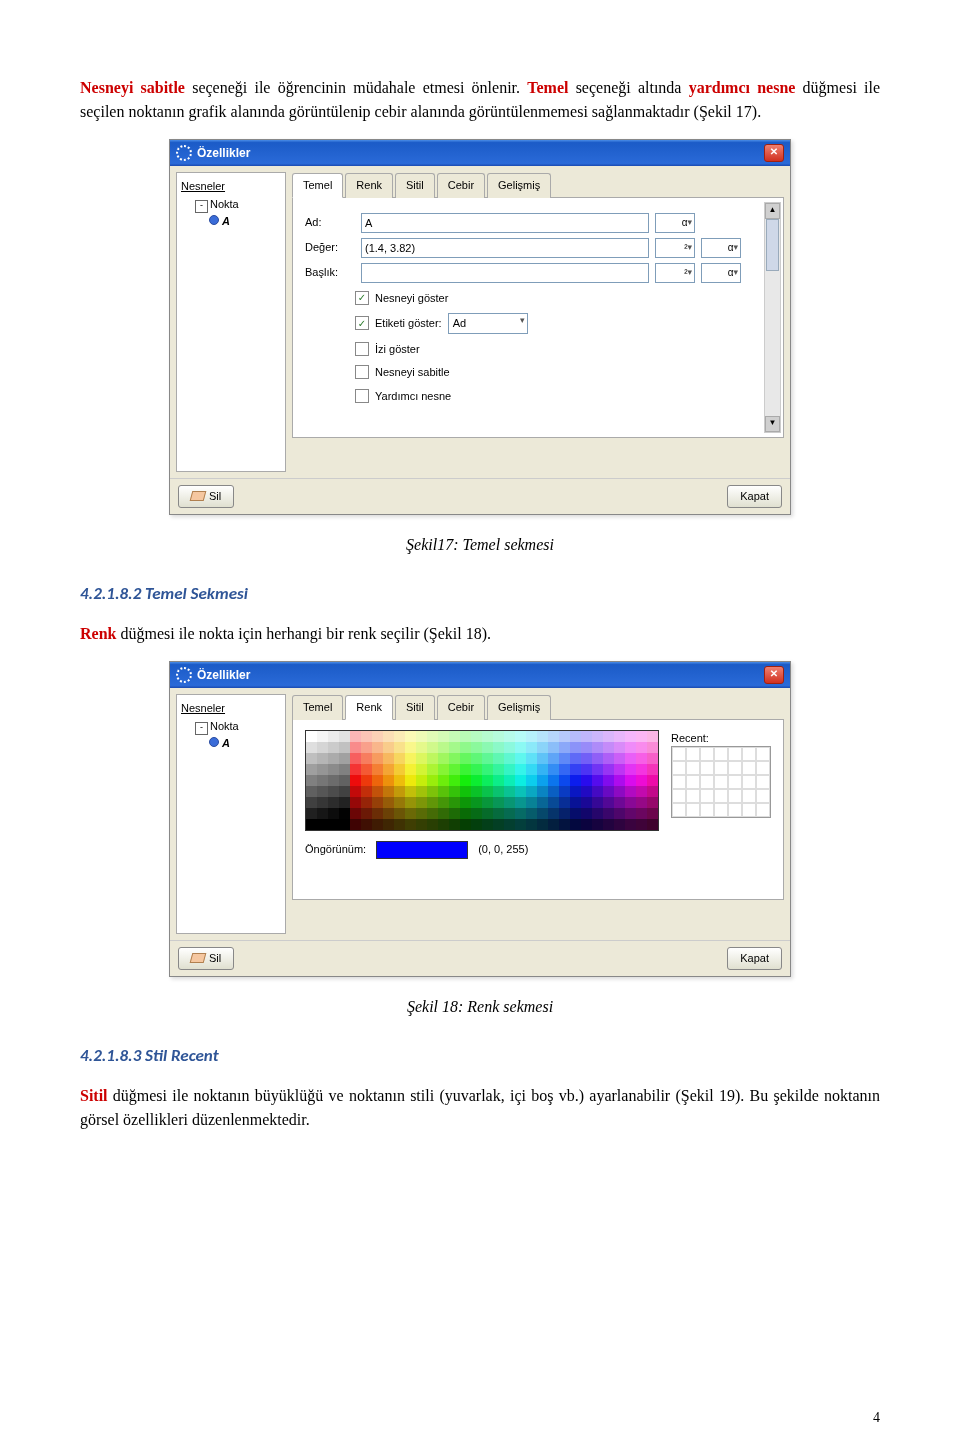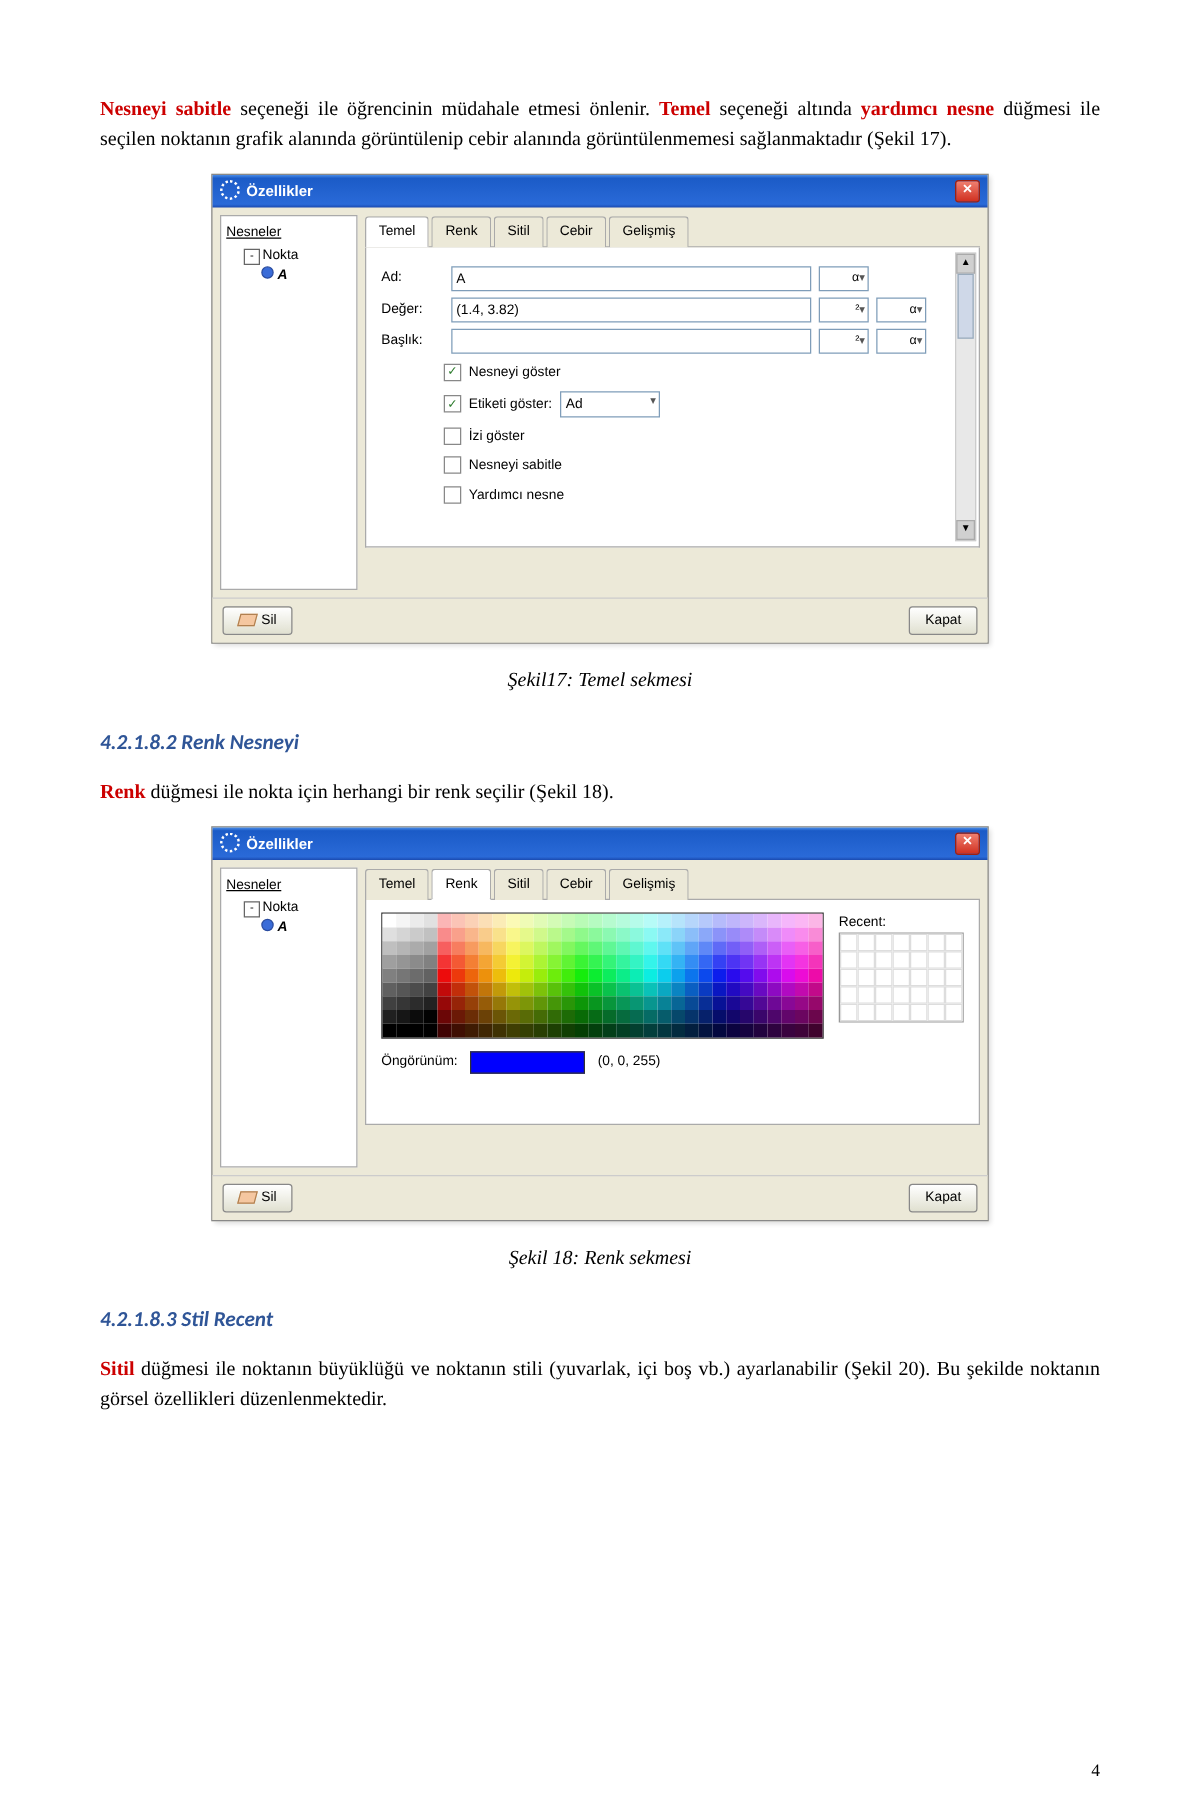--- a/index.html
+++ b/index.html
@@ -27,21 +27,21 @@
   .titlebar {
     background: linear-gradient(to bottom, #4a8de8 0%, #1b5bc7 10%, #2a6ad8 90%, #1a4ab0);
     color: #fff;
     padding: 4px 6px;
     display: flex;
     justify-content: space-between;
     align-items: center;
     font-weight: bold;
     font-size: 12px;
   }
-  .titlebar .ttl { display:flex; align-items:flex-start; gap:5px; }
+  .titlebar .ttl { display:flex; align-items:center; gap:5px; }
   .close-btn {
     width: 18px; height: 16px;
     background: linear-gradient(#f08070,#d03020);
     border: 1px solid #a02010;
     border-radius: 3px;
     color: #fff; text-align: center; line-height: 14px;
     font-family: Arial; font-size: 10px; font-weight:bold;
   }
   .dialog-body { display:flex; }
   .left-tree {
@@ -252,21 +252,21 @@
     <span class="btn">
         <span class="eraser"></span>
         <span>Sil</span>
       </span>
     <span class="btn">Kapat</span>
   </div>
 </div>
 
 <div class="caption"><em>Şekil17: Temel sekmesi</em></div>
 
-<h3 class="hd">4.2.1.8.2 Renk Nesneyi</h3>
+<h3 class="hd">4.2.1.8.2 Temel Sekmesi</h3>
 <p class="intro">
   <span class="red">Renk</span><span> düğmesi ile nokta için herhangi bir renk seçilir (Şekil 18).</span>
 </p>
 
 <div class="dialog d2">
   <div class="titlebar">
     <span class="ttl">
         <span class="gear"></span>
         <span>Özellikler</span>
       </span>
@@ -633,16 +633,16 @@
         <span>Sil</span>
       </span>
     <span class="btn">Kapat</span>
   </div>
 </div>
 
 <div class="caption"><em>Şekil 18: Renk sekmesi</em></div>
 
 <h3 class="hd">4.2.1.8.3 Stil Recent</h3>
 <p class="intro" style="text-align:justify">
-  <span class="red">Sitil</span><span> düğmesi ile noktanın büyüklüğü ve noktanın stili (yuvarlak, içi boş vb.) ayarlanabilir (Şekil 20). Bu şekilde noktanın görsel özellikleri düzenlenmektedir.</span>
+  <span class="red">Sitil</span><span> düğmesi ile noktanın büyüklüğü ve noktanın stili (yuvarlak, içi boş vb.) ayarlanabilir (Şekil 19). Bu şekilde noktanın görsel özellikleri düzenlenmektedir.</span>
 </p>
 
 <div class="page-num">4</div>
 
 </body></html>

